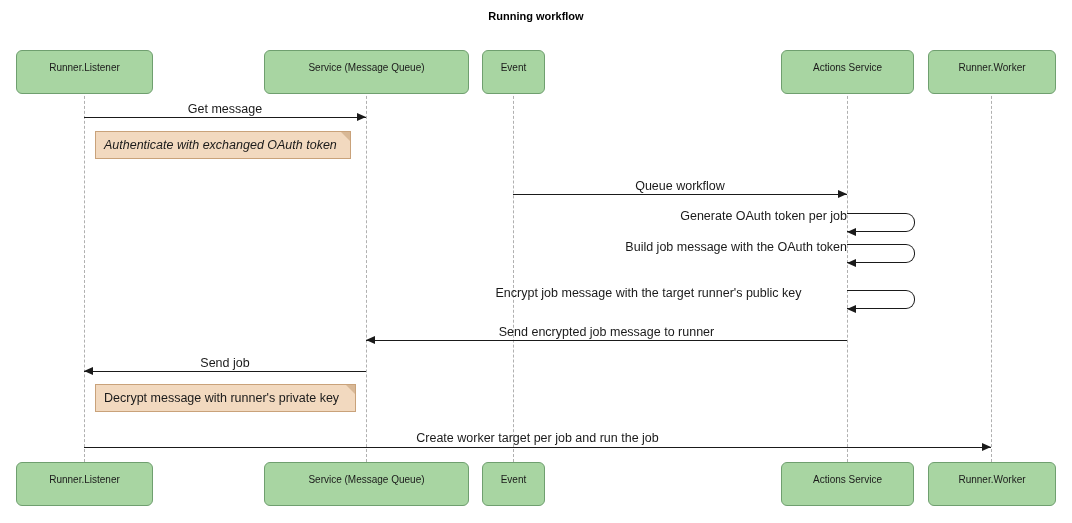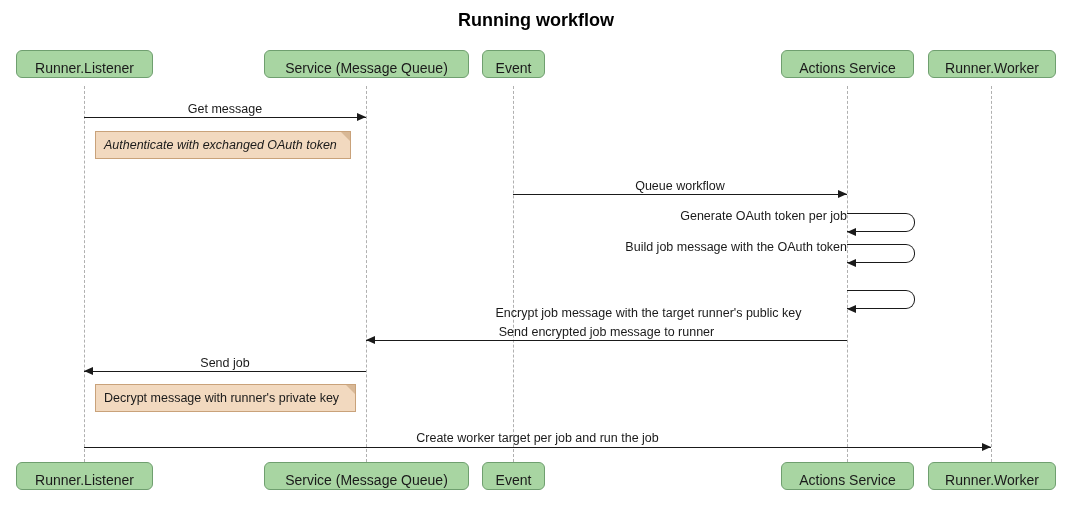--- a/index.html
+++ b/index.html
@@ -16,35 +16,35 @@
     height: 523px;
     overflow: hidden;
     background: #ffffff;
   }
   .title {
     position: absolute;
     top: 10px;
     left: 0;
     width: 100%;
     text-align: center;
-    font-size: 18px;
+    font-size: 11px;
     font-weight: bold;
     color: #000000;
   }
   .actor {
     position: absolute;
     box-sizing: border-box;
-    height: 28px;
+    height: 44px;
     line-height: 34px;
     text-align: center;
     border: 1px solid #6f9f6f;
     border-radius: 6px;
     background: #a8d5a2;
     color: #1a1a1a;
-    font-size: 14px;
+    font-size: 10px;
     white-space: nowrap;
   }
   .lifeline {
     position: absolute;
     width: 0;
     border-left: 1px dashed #b0b0b0;
   }
   .msg-line {
     position: absolute;
     height: 0;
@@ -136,21 +136,21 @@
   <div class="arrow-head arrow-right" style="left:838px; top:189.5px;"></div>
 
   <div class="msg-label" style="left:513px; top:209px; width:334px; text-align:right;">Generate OAuth token per job</div>
   <div class="selfloop" style="left:847px; top:213px; width:68px; height:19px;"></div>
   <div class="arrow-head arrow-left" style="left:847px; top:227.5px;"></div>
 
   <div class="msg-label" style="left:513px; top:240px; width:334px; text-align:right;">Build job message with the OAuth token</div>
   <div class="selfloop" style="left:847px; top:244px; width:68px; height:19px;"></div>
   <div class="arrow-head arrow-left" style="left:847px; top:258.5px;"></div>
 
-  <div class="msg-label" style="left:450px; top:286px; width:397px; text-align:center;margin-top:20px;">Encrypt job message with the target runner's public key</div>
+  <div class="msg-label" style="left:450px; top:286px; width:397px; text-align:center;">Encrypt job message with the target runner's public key</div>
   <div class="selfloop" style="left:847px; top:290px; width:68px; height:19px;"></div>
   <div class="arrow-head arrow-left" style="left:847px; top:304.5px;"></div>
 
   <div class="msg-label" style="left:366px; top:325px; width:481px;">Send encrypted job message to runner</div>
   <div class="msg-line" style="left:366px; top:340px; width:481px;"></div>
   <div class="arrow-head arrow-left" style="left:366px; top:335.5px;"></div>
 
   <div class="msg-label" style="left:84px; top:356px; width:282px;">Send job</div>
   <div class="msg-line" style="left:84px; top:371px; width:282px;"></div>
   <div class="arrow-head arrow-left" style="left:84px; top:366.5px;"></div>

